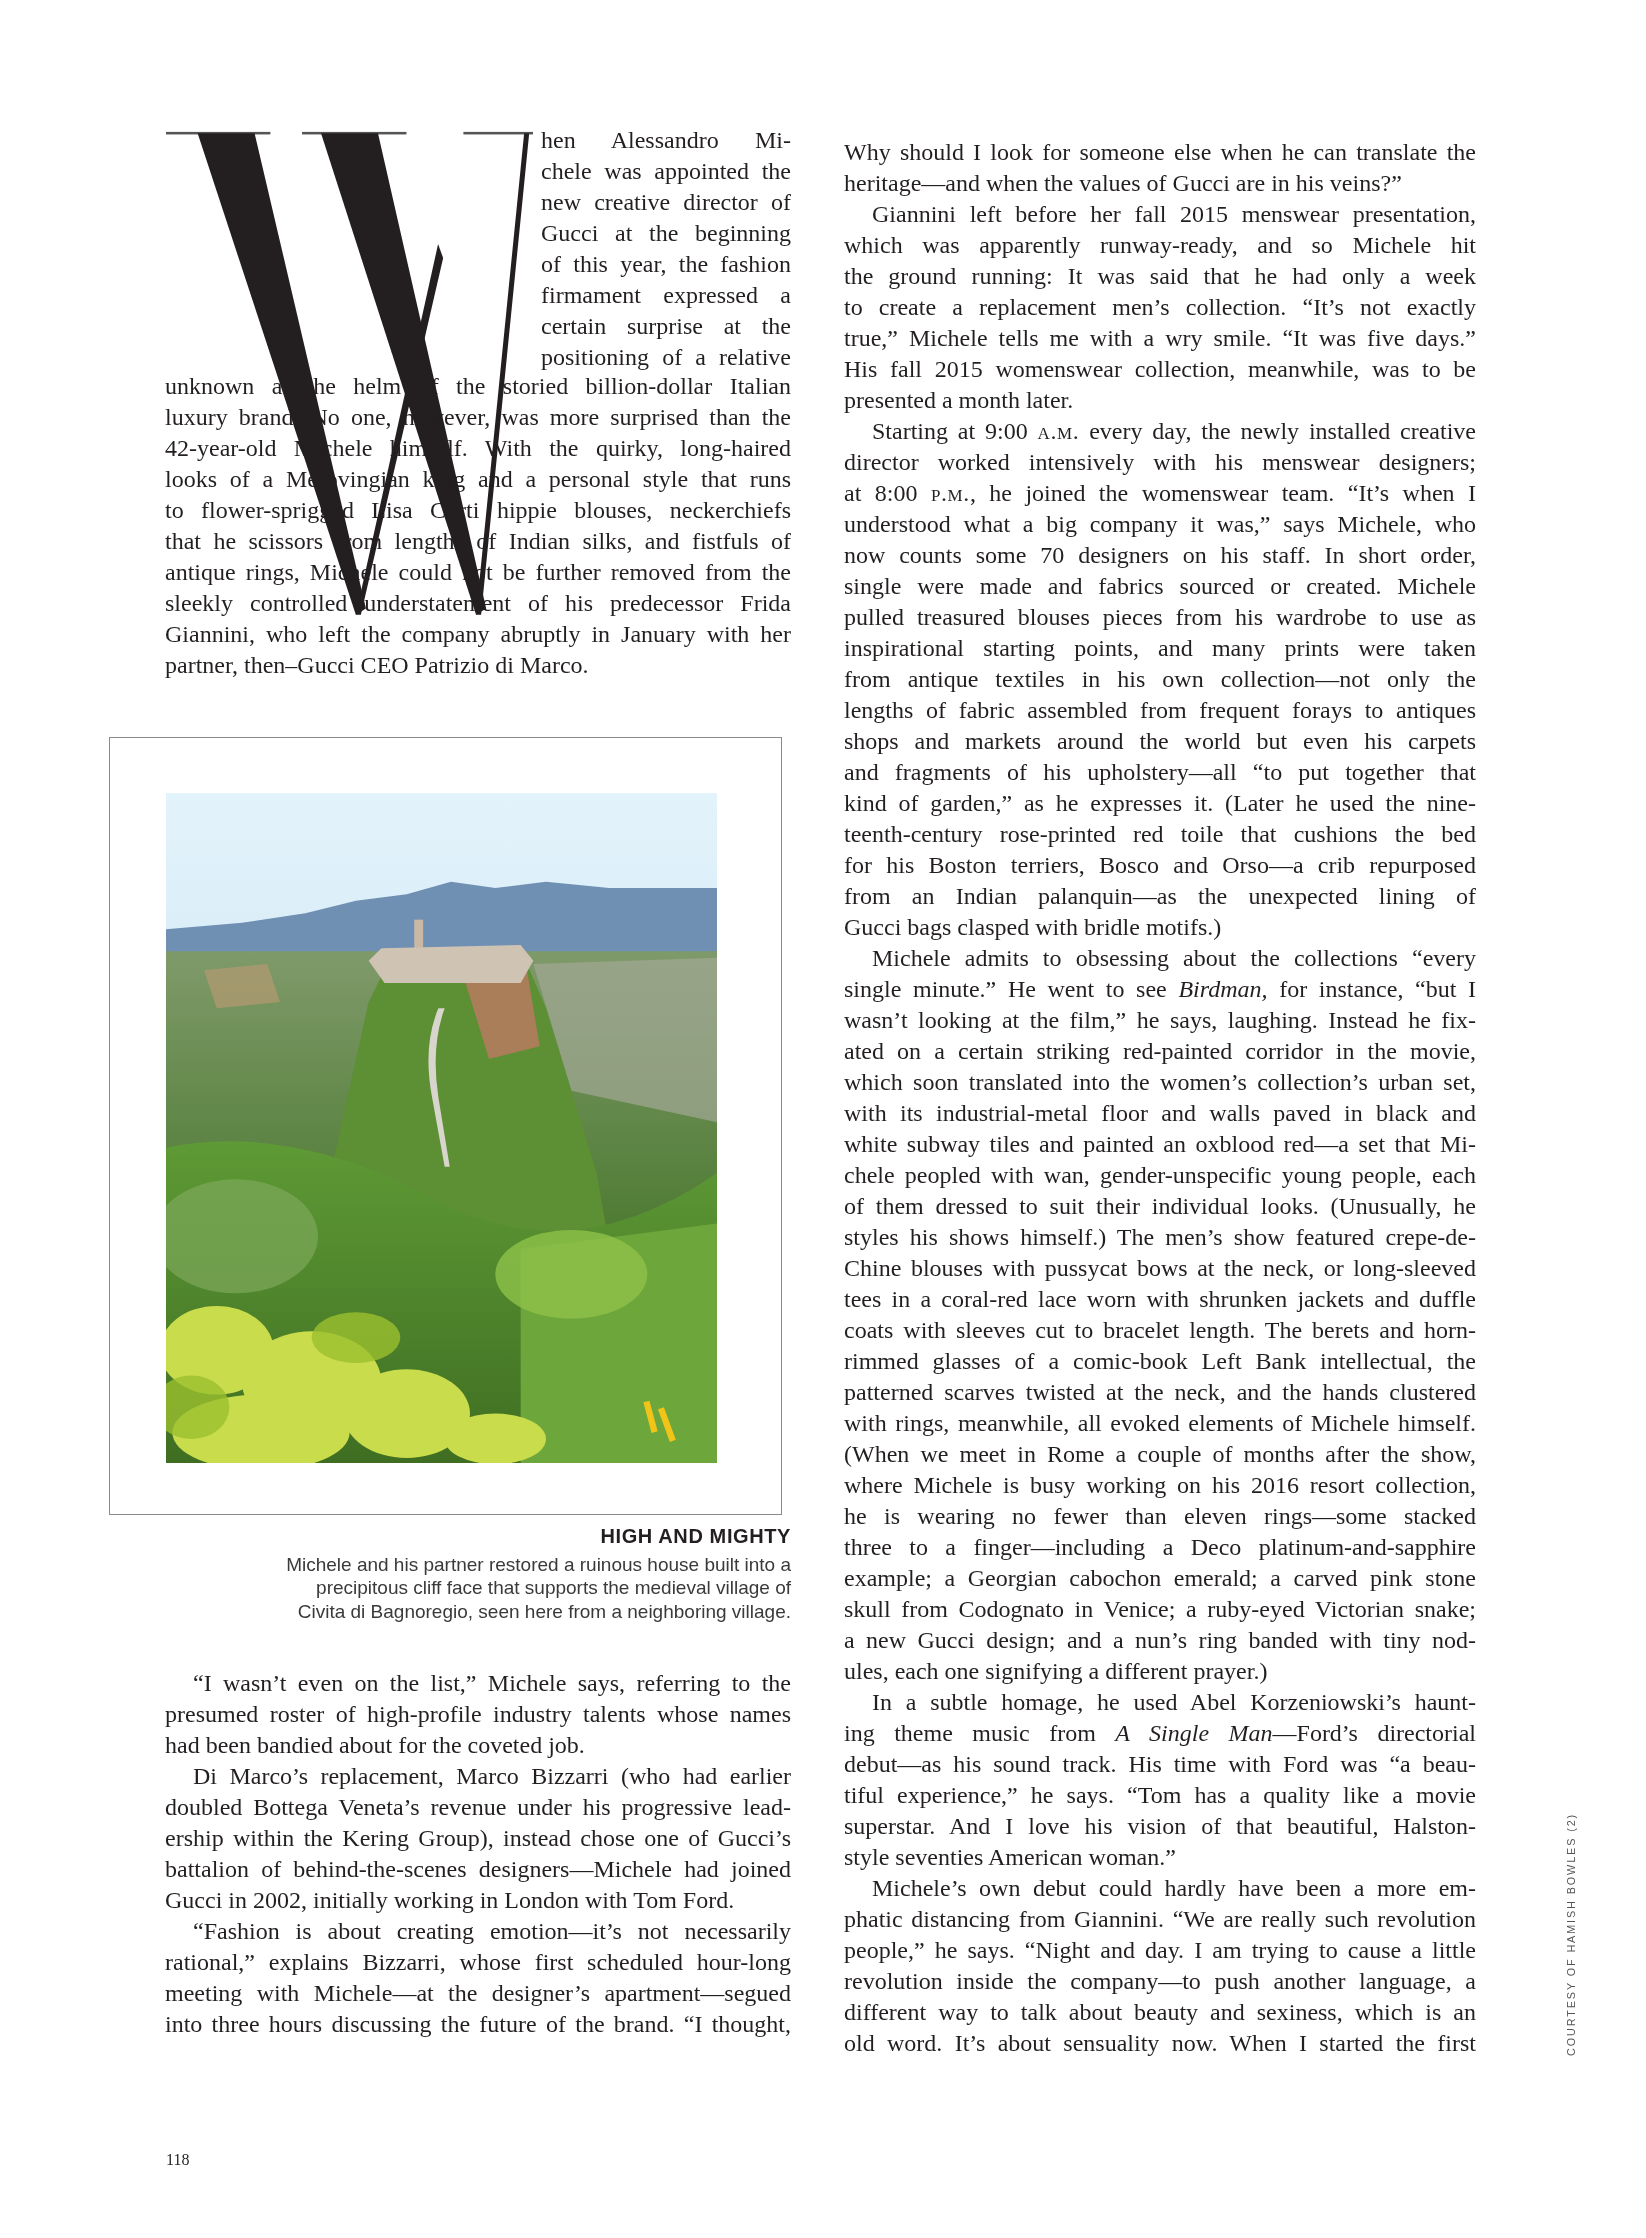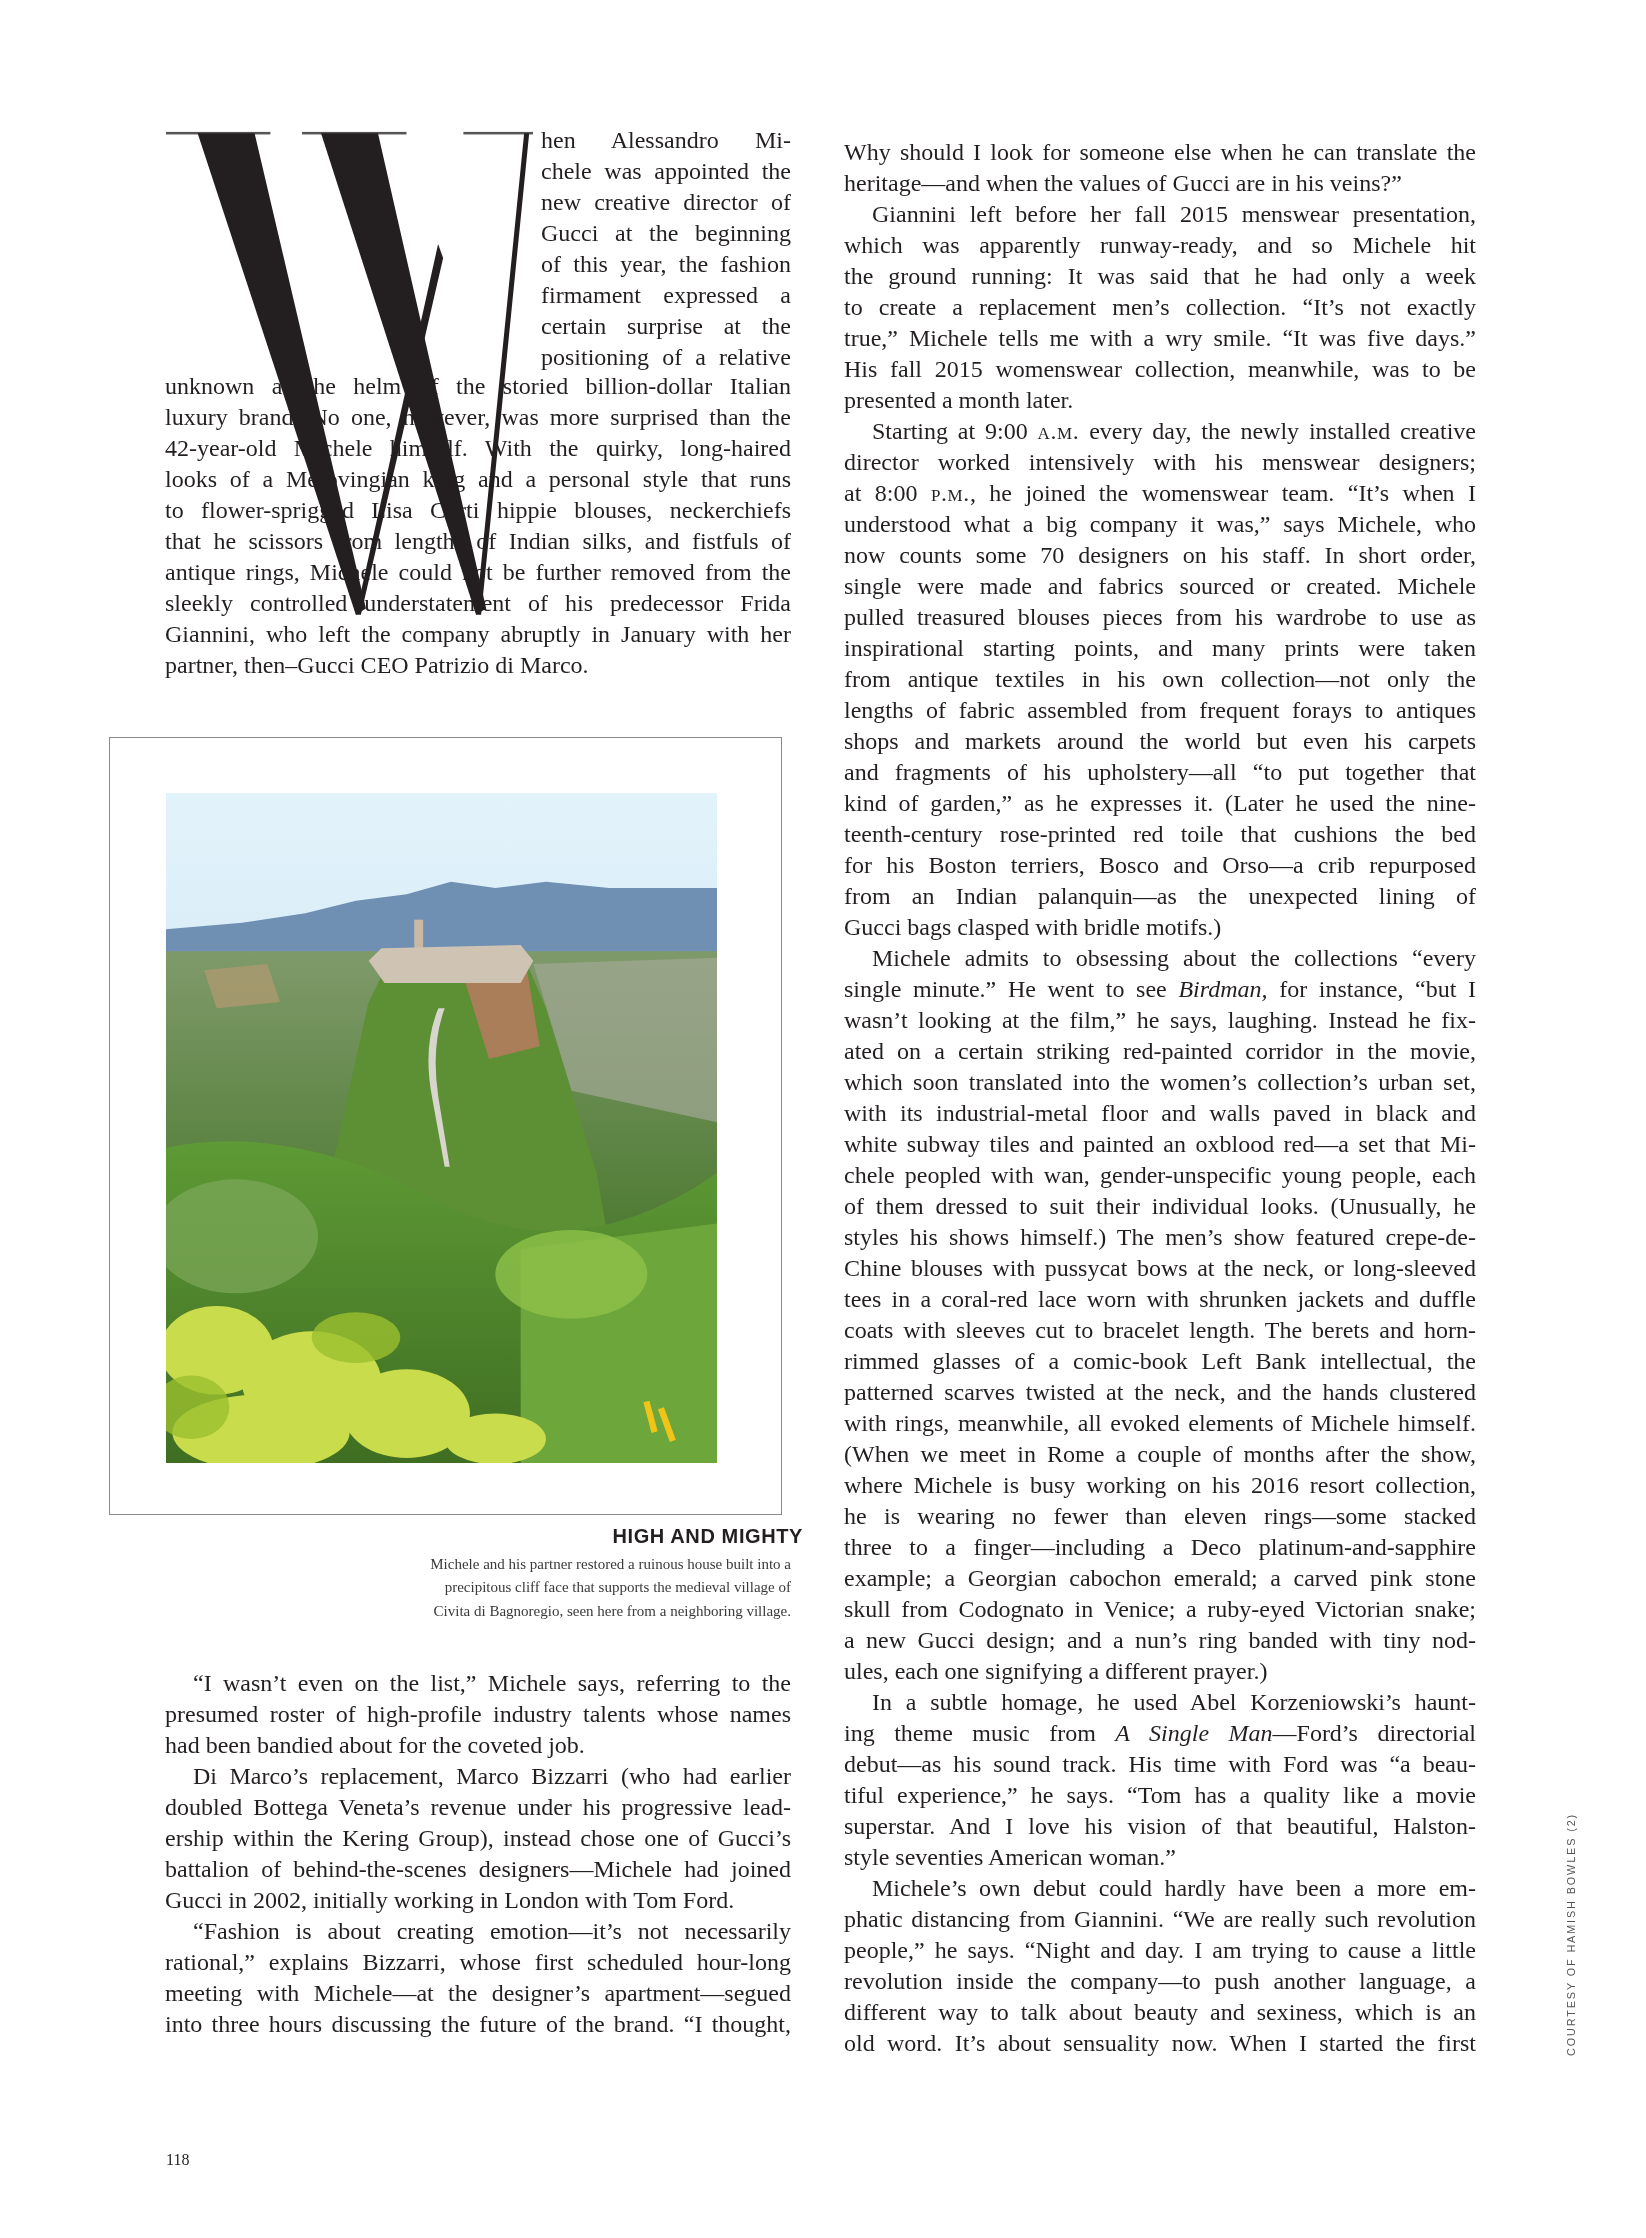--- a/index.html
+++ b/index.html
@@ -11,25 +11,25 @@
   .ind-line { padding-left:28px; }
   #right-col { left:844px; top:125px; width:632px;margin-top:12px; }
   #left-col-lower { left:165px; top:1668px; width:626px; }
   .dropcap-wrap { position:absolute; left:166px; top:130px; width:367px; height:488px; }
   .dropcap-wrap svg { width:100%; height:100%; }
   .opening { position:absolute; left:541px; top:125px; width:250px; }
   .sc { font-variant:small-caps; text-transform:lowercase; letter-spacing:0.6px; }
   .photo-frame { position:absolute; left:109px; top:737px; width:673px; height:778px;
                  border:1.9px solid #8a8a8a; box-sizing:border-box; background:#fff; }
   .photo { position:absolute; left:166px; top:793px; width:551px; height:670px; overflow:hidden; }
-  .caption-title { position:absolute; left:177px; top:1525px; width:626px; text-align:right;
+  .caption-title { position:absolute; left:165px; top:1525px; width:626px; text-align:right;
                    font-family:"Liberation Sans", "DejaVu Sans", sans-serif; font-weight:bold;
                    font-size:20px; letter-spacing:0.6px; color:#231f20; }
   .caption-body { position:absolute; left:165px; top:1553px; width:626px; text-align:right;
-                  font-family:Liberation Serif, serif; font-size:15px;
+                  font-family:Liberation Sans, sans-serif; font-size:19px;
                   line-height:23.4px; color:#3a3a3a; }
   .caption-body span { display:block; }
   .page-num { position:absolute; left:166px; top:2103px; font-size:16px; color:#231f20;margin-top:48px; }
   .credit { position:absolute; left:1565px; top:2056px; transform-origin:0 0; transform:rotate(-90deg);
             font-family:"Liberation Sans", "DejaVu Sans", sans-serif; font-size:10.8px; letter-spacing:1.9px;
             color:#555; white-space:nowrap; }
   i { }
 </style>
 </head>
 <body>

